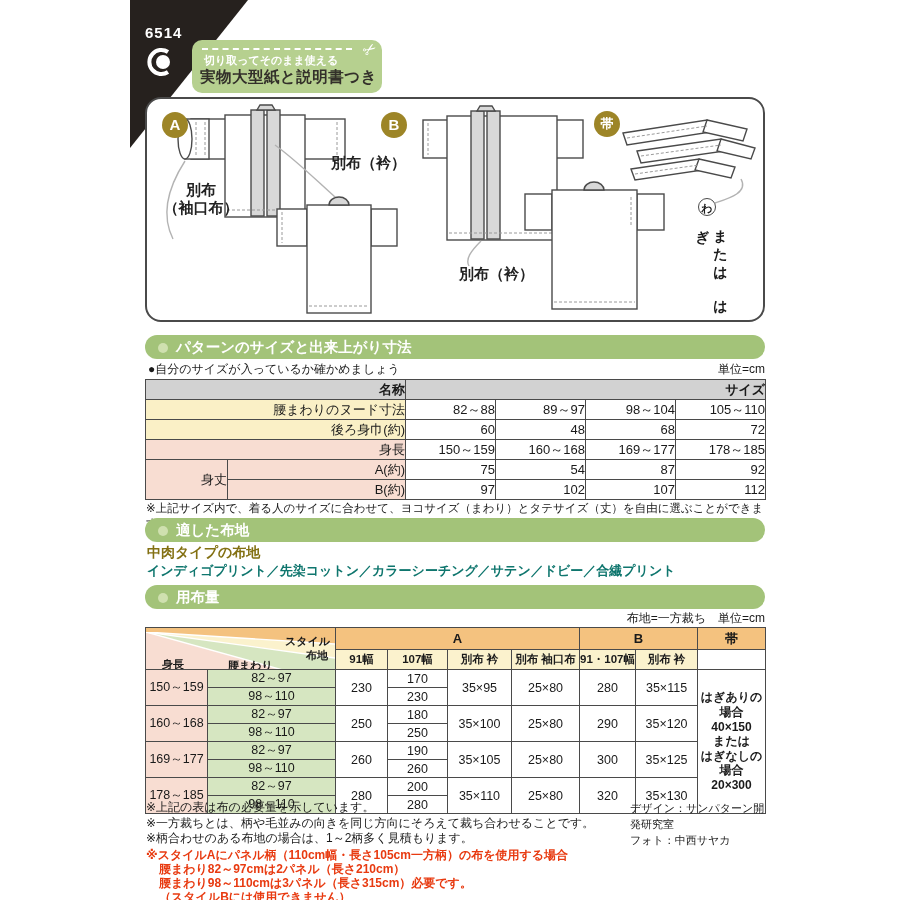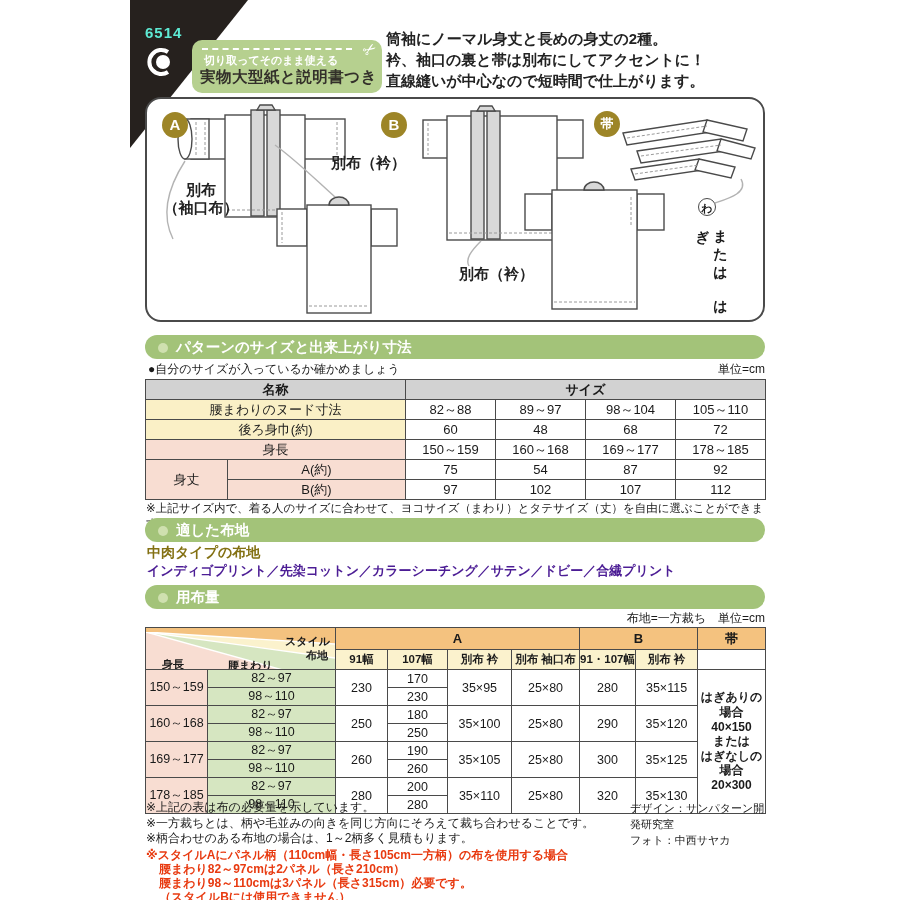--- a/index.html
+++ b/index.html
@@ -3,21 +3,21 @@
 <meta charset="utf-8">
 <style>
   html,body{margin:0;padding:0;background:#fff;}
   #page{position:relative;width:900px;height:900px;background:#fff;overflow:hidden;
         font-family:"Liberation Sans","DejaVu Sans",sans-serif;color:#1a1a1a;}
   .content{position:absolute;left:130px;top:0;width:645px;height:900px;}
 
   
   .tri{position:absolute;left:0;top:0;width:118px;height:148px;background:#26211e;
        clip-path:polygon(0 0,100% 0,0 100%);}
-  .tri .num{position:absolute;left:15px;top:24px;color:#5eead4;font-weight:bold;font-size:15px;letter-spacing:1px;}
+  .tri .num{position:absolute;left:15px;top:24px;color:#ffffff;font-weight:bold;font-size:15px;letter-spacing:1px;}
   .tri .logo{position:absolute;left:14px;top:44px;}
   .cut-badge{position:absolute;left:62px;top:40px;width:190px;height:53px;background:#b6d08f;border-radius:10px;}
   .cut-badge .dash{position:absolute;left:10px;right:30px;top:8px;border-top:2px dashed #fff;}
   .cut-badge .scissors{position:absolute;right:6px;top:0px;color:#fff;font-size:16px;transform:rotate(-35deg);}
   .cut-badge .l1{position:absolute;left:12px;top:13px;color:#fff;font-size:11px;font-weight:bold;text-align:right;}
   .cut-badge .l2{position:absolute;left:8px;top:27px;color:#33302a;font-size:15.5px;font-weight:bold;letter-spacing:.5px;}
   .intro{position:absolute;left:256px;top:28px;font-size:15px;font-weight:bold;line-height:21px;color:#222;}
 
   
   .diagram{position:absolute;left:15px;top:97px;width:620px;height:225px;background:#fff;
@@ -36,29 +36,29 @@
         color:#fff;font-weight:bold;font-size:14.5px;line-height:24px;}
   .gbar .bullet{display:inline-block;width:10px;height:10px;border-radius:50%;background:#cfe0af;margin:0 8px 1px 13px;vertical-align:middle;}
 
   .size-sub{position:absolute;left:18px;top:361px;font-size:12px;}
   .unit-right{position:absolute;left:15px;width:620px;text-align:right;font-size:12px;}
 
   table{border-collapse:collapse;table-layout:fixed;}
   td{border:1px solid #4a4a4a;padding:0;text-align:center;overflow:hidden;}
 
   .size-table{position:absolute;left:15px;top:379px;width:620px;font-size:13px;}
-  .size-table td{height:19px;}
+  .size-table td{height:19px;text-align:right;}
   .bg-gray{background:#d2d2d2;font-weight:bold;}
   .bg-yellow{background:#faf0c6;}
   .bg-pink{background:#f8ddd2;}
   .bg-green{background:#d6e6c1;}
   .note1{position:absolute;left:16px;top:501px;font-size:11.5px;}
 
   .fab-type{position:absolute;left:17px;top:544px;font-size:14px;font-weight:bold;color:#837012;}
-  .fab-list{position:absolute;left:17px;top:562px;font-size:13px;font-weight:bold;color:#4c1d95;}
+  .fab-list{position:absolute;left:17px;top:562px;font-size:13px;font-weight:bold;color:#0f766e;}
 
   .ytable{position:absolute;left:15px;top:627px;width:620px;font-size:12.5px;}
   .ytable .h1 td{height:21px;background:#f4c27f;font-weight:bold;font-size:13px;}
   .ytable .h2 td{height:19px;background:#fbf2cd;font-weight:bold;font-size:11.5px;}
   .ytable .dr td{height:15px;}
   .ytable td.white{background:#fff;}
   .obi-cell{font-size:12px;line-height:1.22;white-space:pre-line;background:#fff;font-weight:bold;}
   .corner{padding:0;background:#fbf2cd;}
   .corner-wrap{position:relative;width:100%;height:34px;}
   .corner-wrap span{position:absolute;font-size:11px;}
@@ -92,25 +92,20 @@
       </div>
     </div>
 
     <div class="cut-badge">
       <div class="dash"></div>
       <div class="scissors">✂</div>
       <div class="l1">切り取ってそのまま使える</div>
       <div class="l2">実物大型紙と説明書つき</div>
     </div>
 
-    <div class="intro">
-      <div>筒袖にノーマル身丈と長めの身丈の2種。</div>
-      <div>衿、袖口の裏と帯は別布にしてアクセントに！</div>
-      <div>直線縫いが中心なので短時間で仕上がります。</div>
-    </div>
 
     <div class="diagram">
       <svg width="615" height="220" viewBox="0 0 615 220">
 
         <g stroke="#4a4a4a" stroke-width="1.4" fill="#fff">
           <rect x="44" y="20" width="36" height="40"></rect>
           <rect x="156" y="20" width="42" height="40"></rect>
           <rect x="78" y="16" width="80" height="102"></rect>
           <rect x="104" y="11" width="13" height="106" fill="#d8d8d8"></rect>
           <rect x="120" y="11" width="13" height="106" fill="#d8d8d8"></rect>

